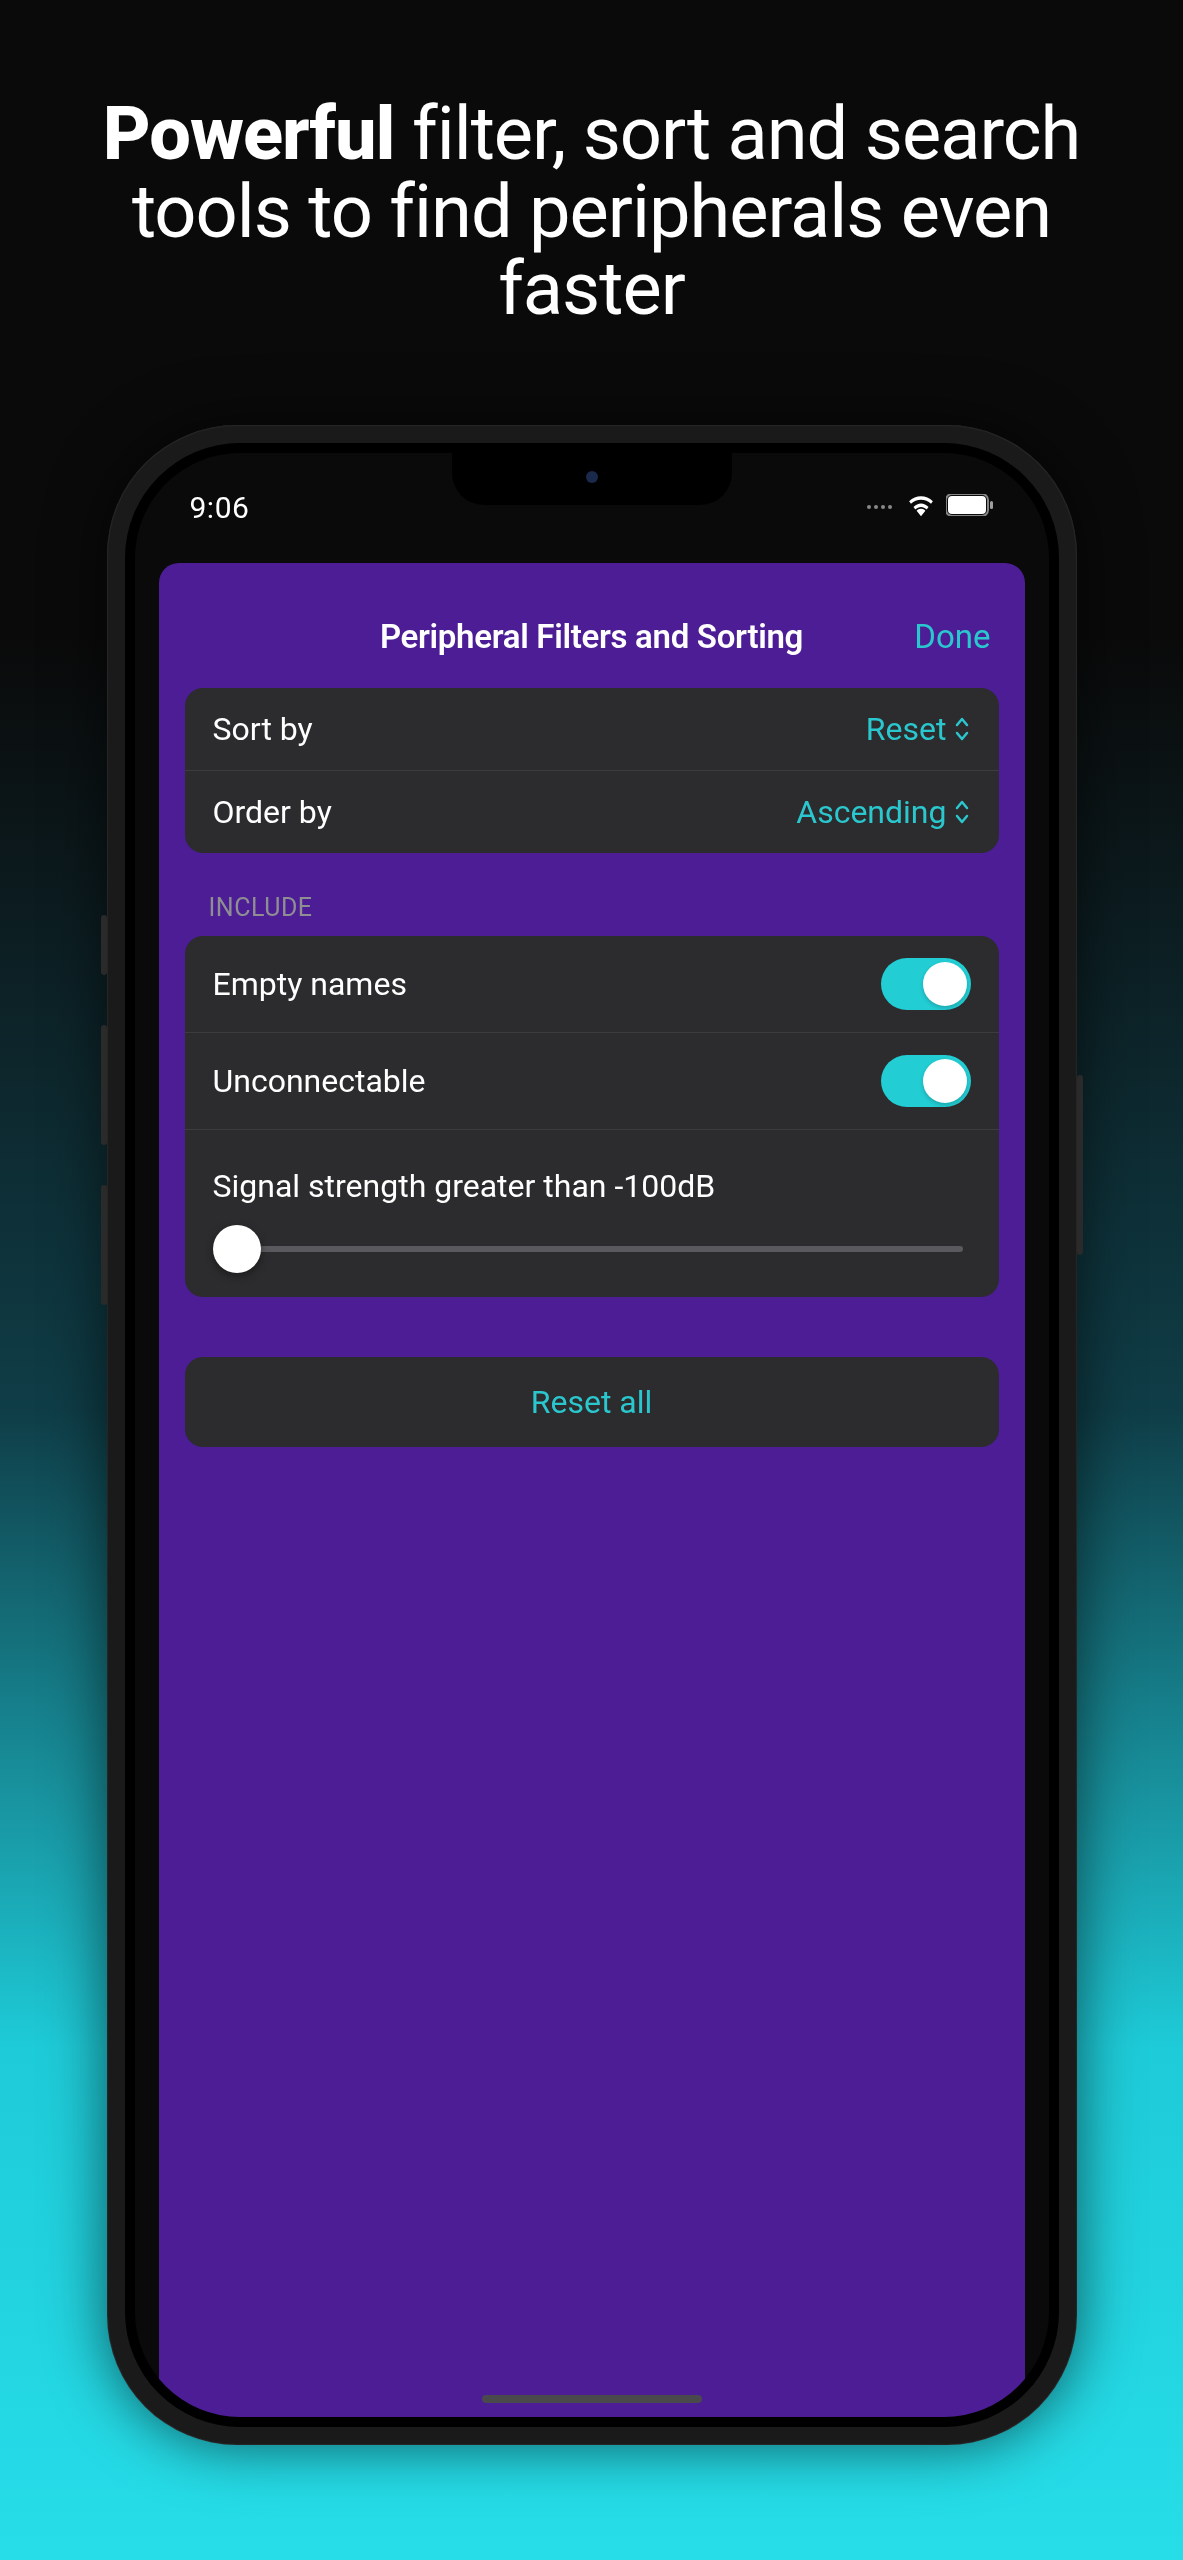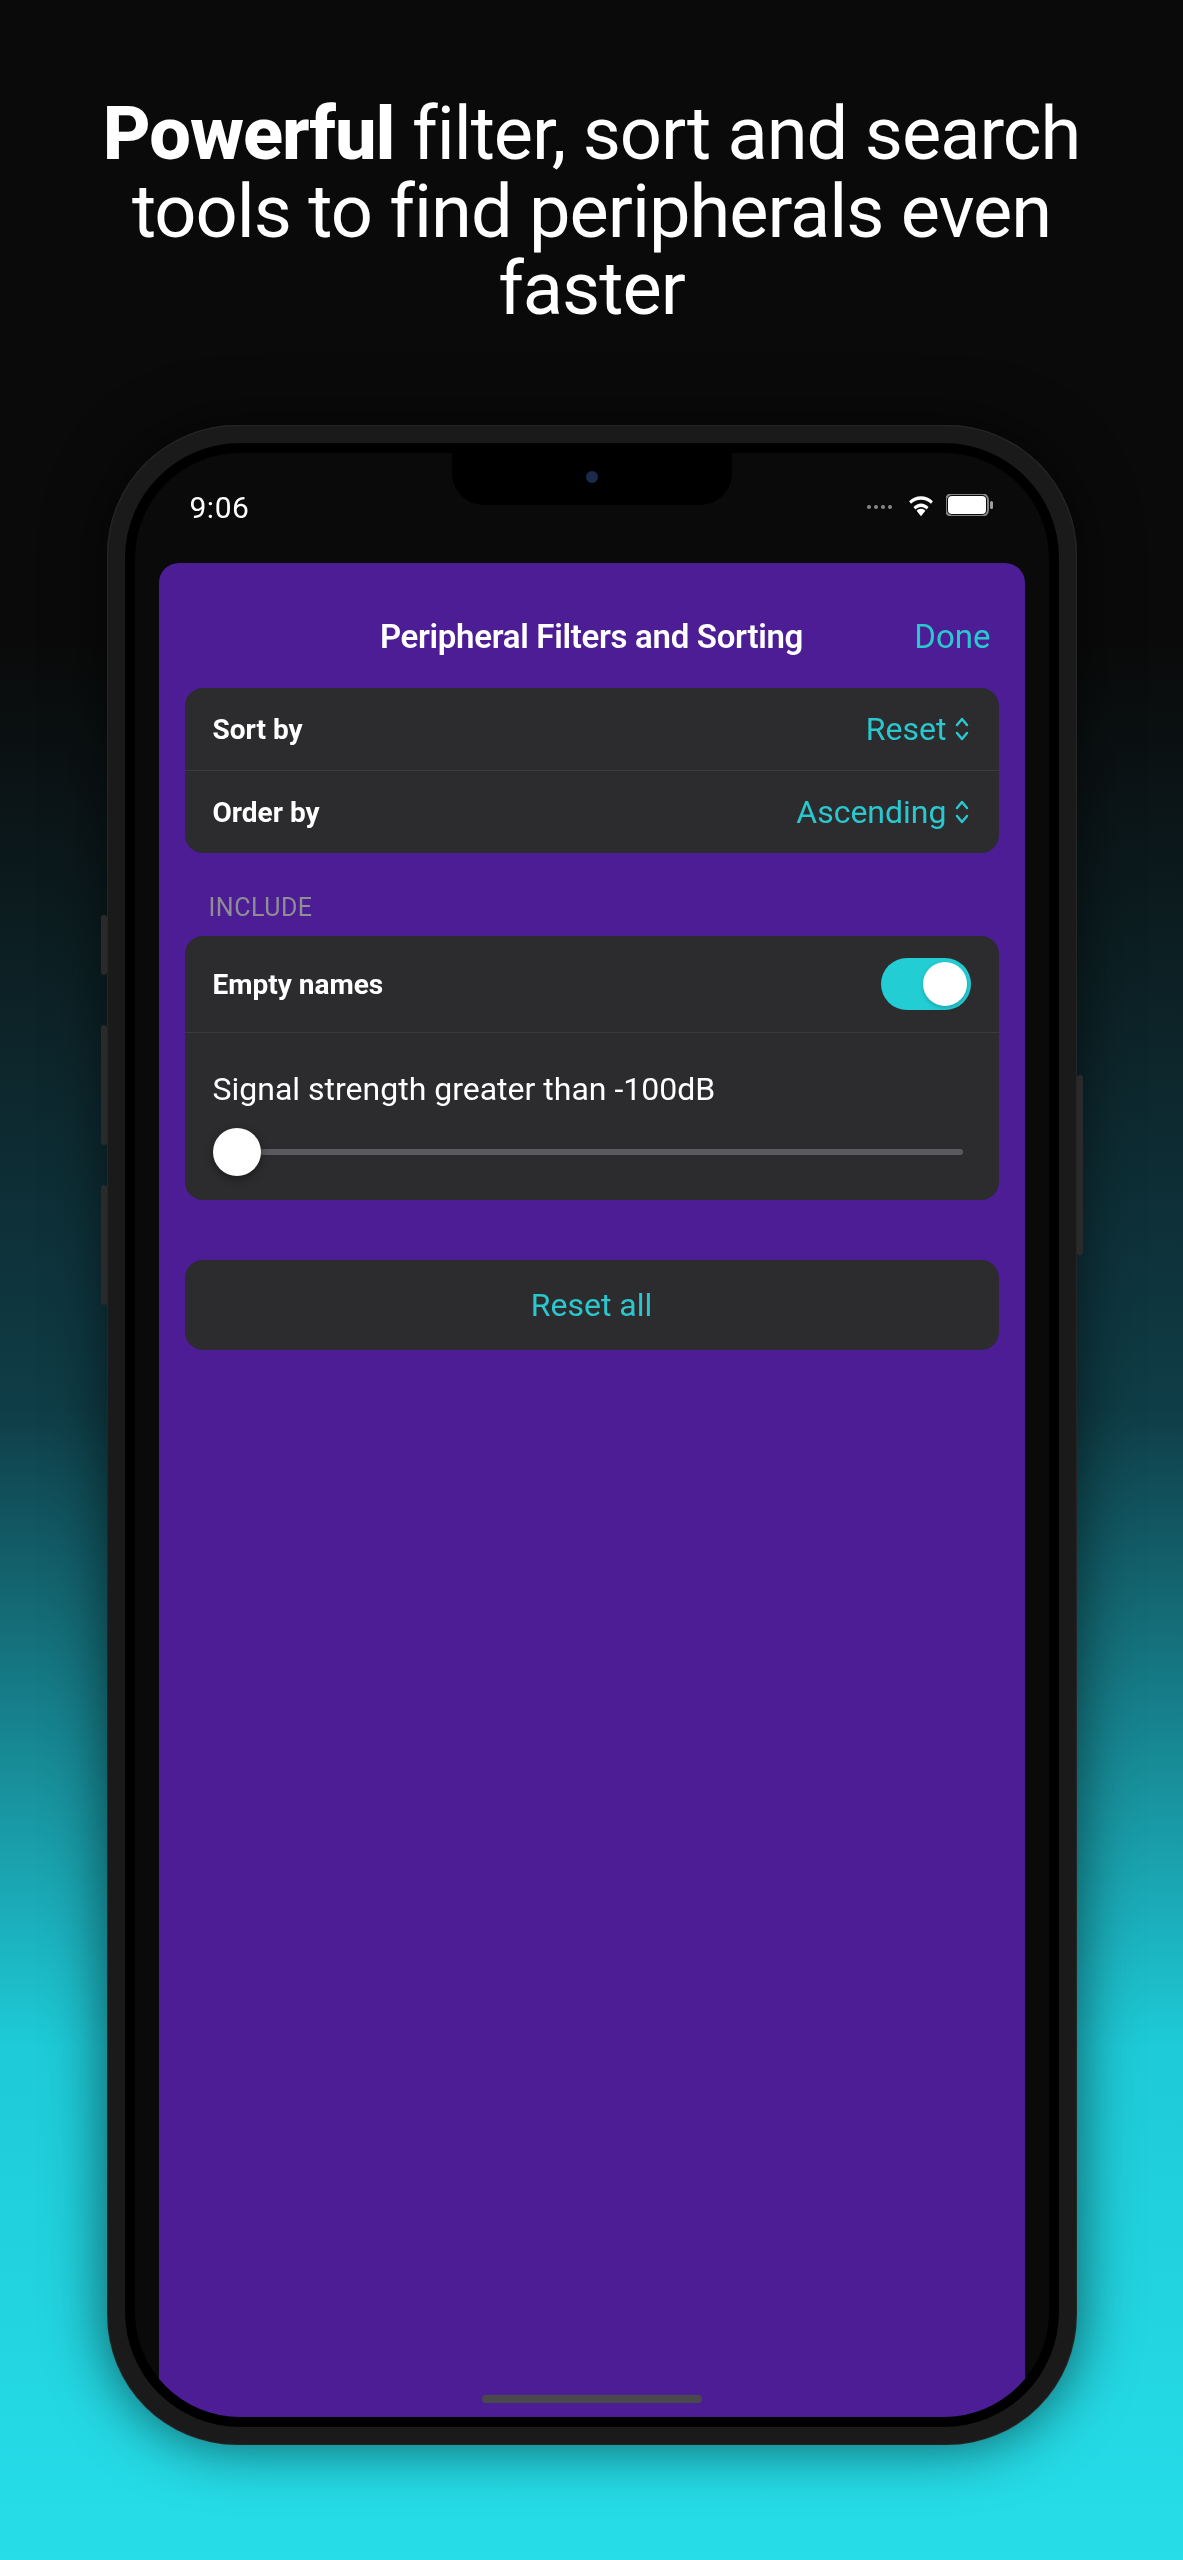--- a/index.html
+++ b/index.html
@@ -184,22 +184,22 @@
       padding: 22px 28px;
       min-height: 78px;
     }
     
     .settings-row + .settings-row {
       border-top: 1px solid rgba(255,255,255,0.08);
     }
     
     .row-label {
       color: #fff;
-      font-size: 28px;
-      font-weight: 700;
+      font-size: 32px;
+      font-weight: 400;
     }
     
     .row-value {
       display: flex;
       align-items: center;
       gap: 6px;
       color: #2bc7ce;
       font-size: 32px;
       font-weight: 400;
       background: none;
@@ -383,20 +383,24 @@
             </button>
           </div>
         </div>
 
         <div class="section-header">INCLUDE</div>
         <div class="settings-group">
           <div class="settings-row">
             <span class="row-label">Empty names</span>
             <button class="toggle" aria-checked="true"></button>
           </div>
+          <div class="settings-row">
+            <span class="row-label">Unconnectable</span>
+            <button class="toggle" aria-checked="true"></button>
+          </div>
           <div class="slider-row">
             <div class="slider-label">Signal strength greater than -100dB</div>
             <div class="slider-track">
               <div class="slider-line"></div>
               <div class="slider-thumb"></div>
             </div>
           </div>
         </div>
 
         <div class="reset-group">

